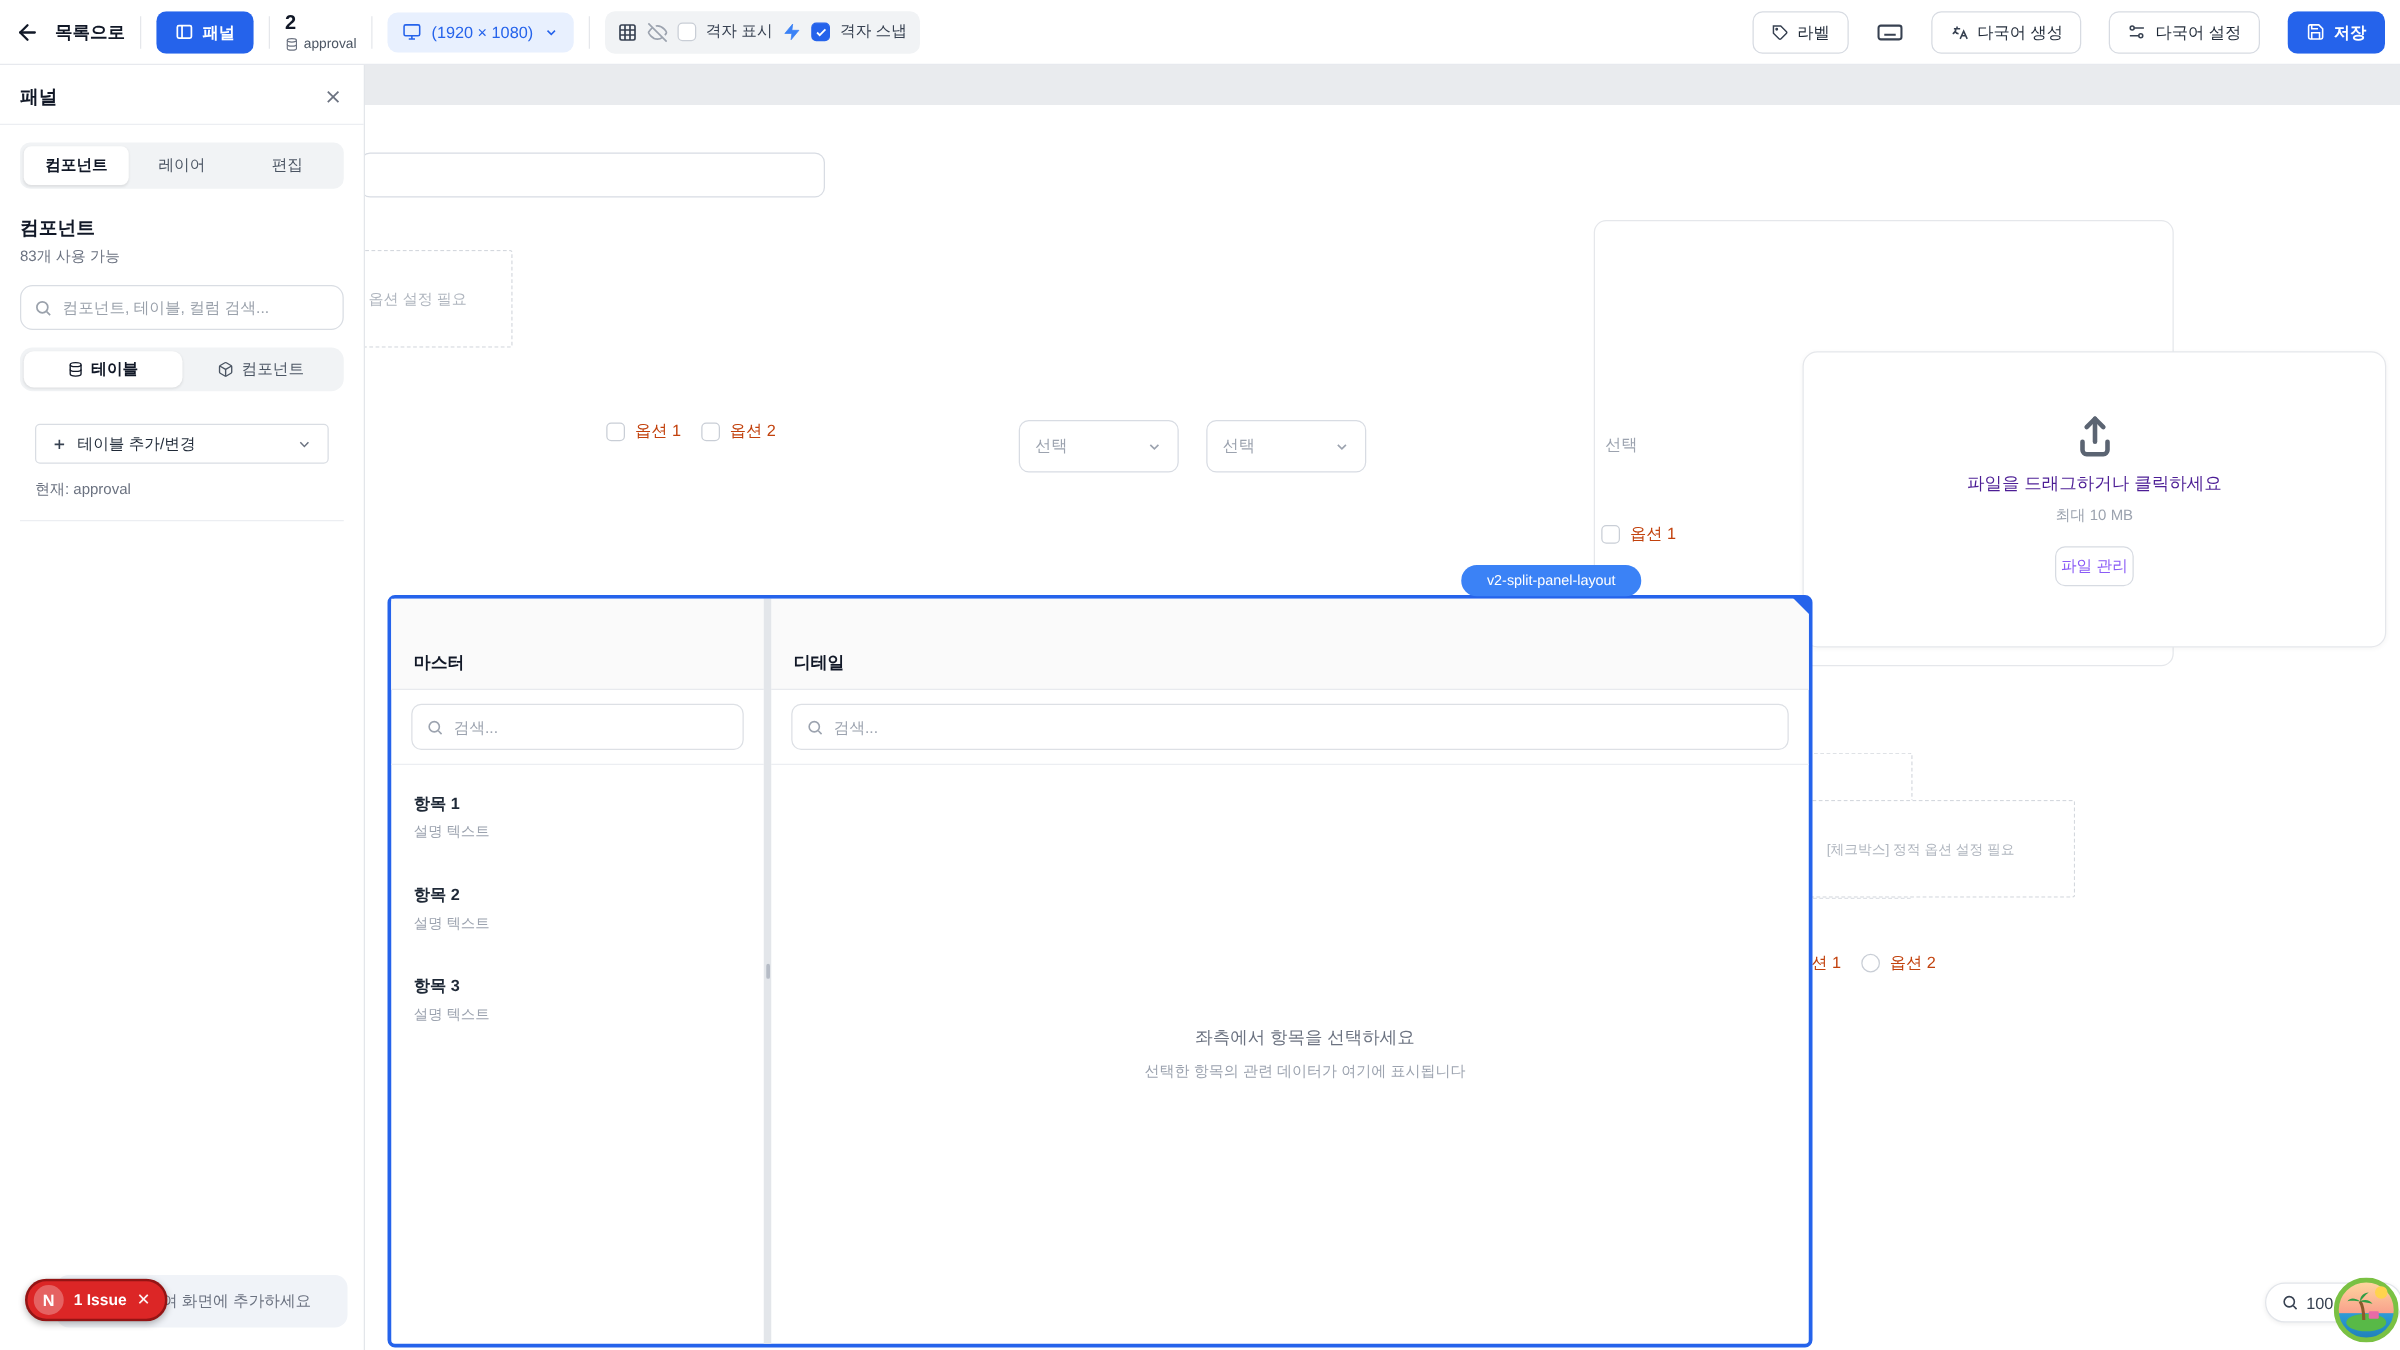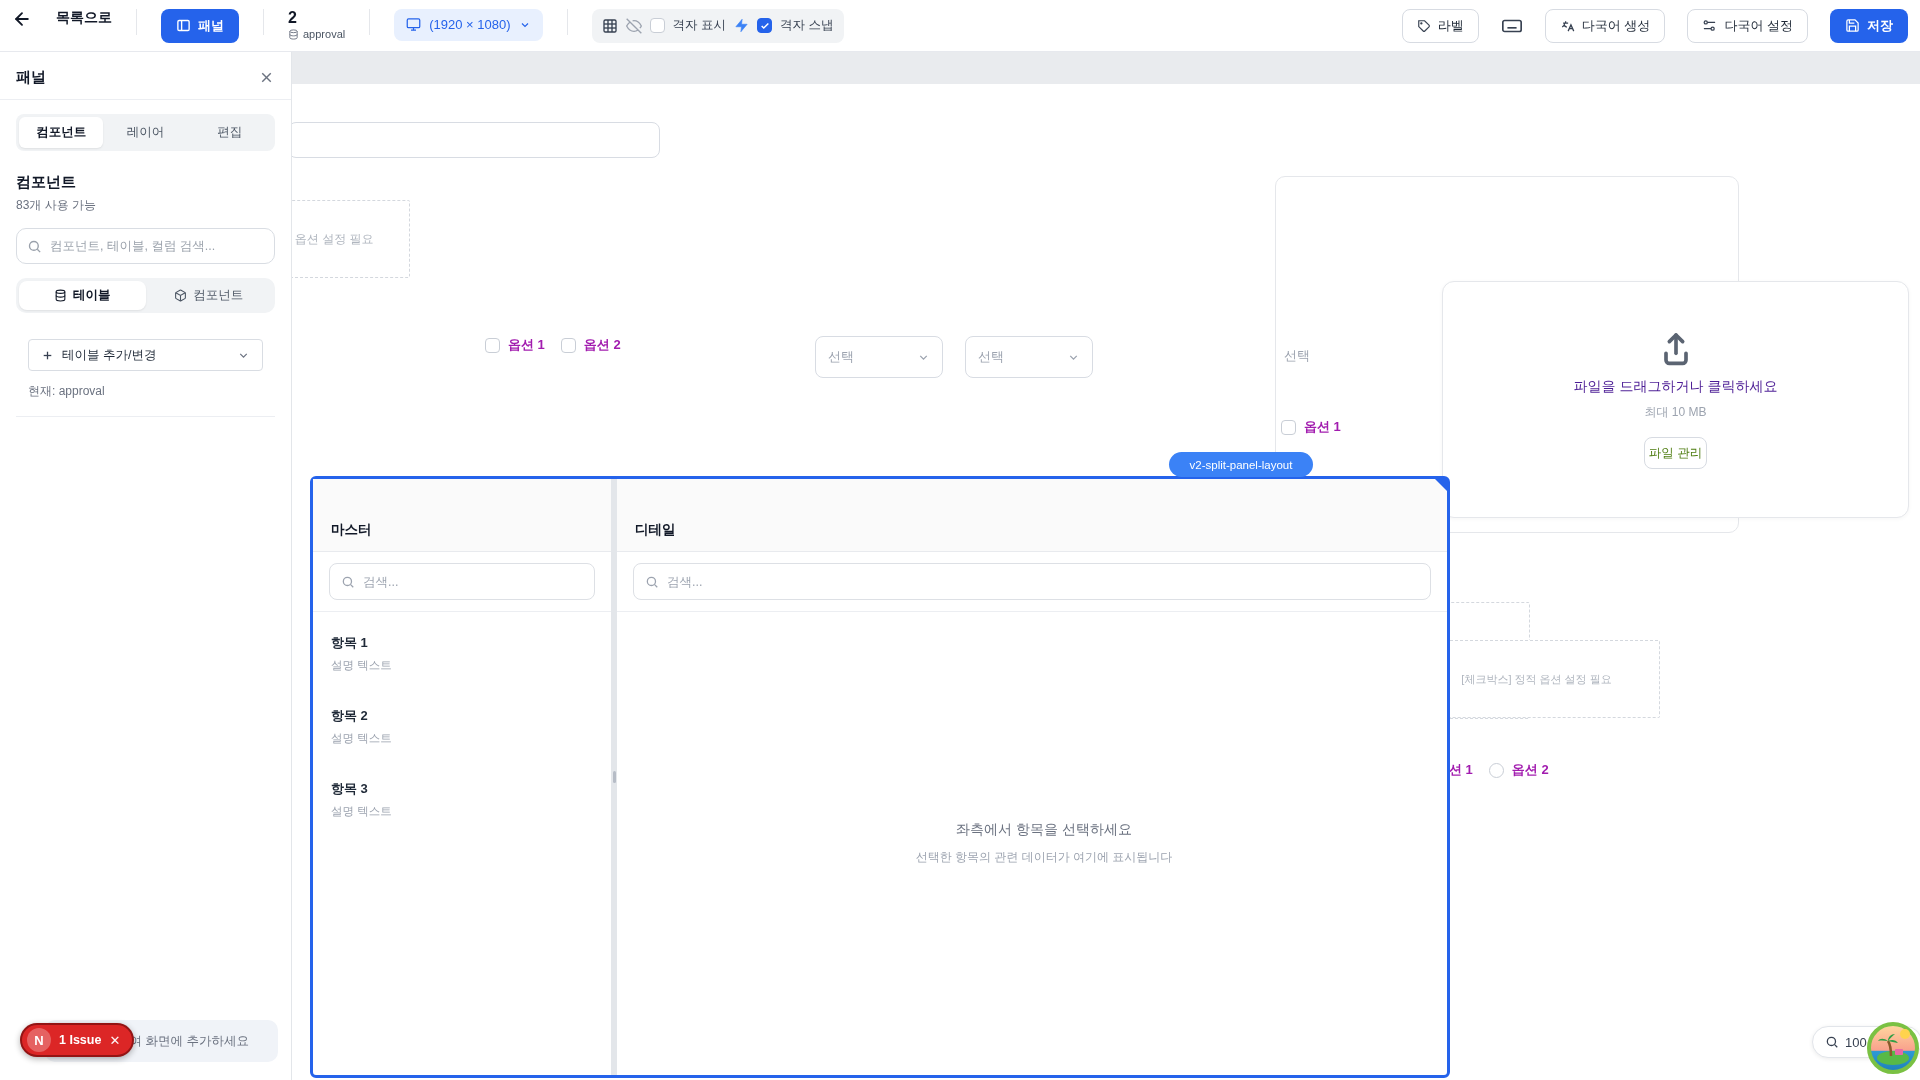--- a/index.html
+++ b/index.html
@@ -4,21 +4,21 @@
 <style>
   * { margin:0; padding:0; box-sizing:border-box; }
   html,body { width:1920px; height:1080px; overflow:hidden;
     font-family:"Liberation Sans","DejaVu Sans",sans-serif; color:#1f2937; }
   .stage { position:relative; width:1920px; height:1080px; background:#e9ebee; }
 
   
   .toolbar { position:absolute; left:0; top:0; width:1920px; height:52px;
     background:#fff; border-bottom:1px solid #e7e9ee; z-index:30;
     display:flex; align-items:center; padding:0 12px; }
-  .tb-left { display:flex; align-items:flex-start; gap:24px; }
+  .tb-left { display:flex; align-items:center; gap:12px; }
   .tb-right { margin-left:auto; display:flex; align-items:center; gap:22px; }
   .vsep { width:1px; height:26px; background:#e5e7eb; }
   .icon-btn { display:flex; align-items:center; justify-content:center; cursor:pointer; color:#374151; background:none; border:none; }
   .btn { display:inline-flex; align-items:center; gap:7px; border-radius:8px;
     font-size:13px; height:34px; padding:0 14px; cursor:pointer; border:1px solid transparent; white-space:nowrap; }
   .btn.blue { background:#2563eb; color:#fff; font-weight:bold; }
   .btn.outline { background:#fff; border-color:#d7dbe2; color:#1f2937; }
   .back-label { font-weight:bold; font-size:14px; color:#111827; }
   .pagecol { display:flex; flex-direction:column; line-height:1.1; }
   .pagecol .num { font-weight:bold; font-size:16px; color:#111827; }
@@ -70,35 +70,35 @@
   .issue-pill .txt { font-size:12.5px; font-weight:bold; }
   .issue-pill .x { font-size:13px; opacity:.95; cursor:pointer; }
 
   
   .artboard { position:absolute; left:0; top:84px; width:1920px; height:996px; background:#fff; z-index:0; }
   .comp-input { position:absolute; background:#fff; border:1px solid #d8dce3; border-radius:8px; z-index:2; }
   .dashed-box { position:absolute; border:1.5px dashed #d4d8de; border-radius:2px;
     display:flex; align-items:center; justify-content:center;
     font-size:12px; color:#b0b6bf; z-index:4; background:transparent; white-space:nowrap; }
   .cb-row { position:absolute; display:flex; align-items:center; gap:16px; z-index:2; }
-  .cb-item { display:flex; align-items:center; gap:8px; font-size:13px; font-weight:bold; color:#a21caf; cursor:pointer; }
+  .cb-item { display:flex; align-items:center; gap:8px; font-size:13px; font-weight:normal; color:#c2410c; cursor:pointer; }
   .cb-sq { width:15px; height:15px; border:1.5px solid #c9ced6; border-radius:4px; background:#fff; }
   .radio-c { width:15px; height:15px; border:1.5px solid #c9ced6; border-radius:50%; background:#fff; }
   .select-box { position:absolute; width:128px; height:42px; background:#fff; border:1px solid #d8dce3;
     border-radius:8px; display:flex; align-items:center; justify-content:space-between;
     padding:0 12px; font-size:13px; color:#9ca3af; z-index:2; cursor:pointer; }
   .card { position:absolute; background:#fff; border:1px solid #e5e7eb; border-radius:10px; }
   .upload-card { position:absolute; left:1442px; top:281px; width:467px; height:237px;
     background:#fff; border:1px solid #e5e7eb; border-radius:12px; z-index:3;
     box-shadow:0 1px 4px rgba(0,0,0,.04);
     display:flex; flex-direction:column; align-items:center; justify-content:center; gap:8px; }
   .upload-title { font-size:14px; color:#4c1d95; }
   .upload-size { font-size:12px; color:#9ca3af; }
   .upload-btn { margin-top:8px; border:1px solid #d7dbe2; border-radius:8px; background:#fff;
-    height:32px; padding:0 4px; font-size:12.5px; color:#4d7c0f; cursor:pointer; font-family:inherit; }
+    height:32px; padding:0 4px; font-size:12.5px; color:#8b5cf6; cursor:pointer; font-family:inherit; }
 
   
   .split { position:absolute; left:310px; top:476px; width:1140px; height:602px;
     background:#fff; border:3px solid #2563eb; border-radius:6px; z-index:10; display:flex; }
   .split .corner { position:absolute; top:-1px; right:-1px; width:0; height:0;
     border-top:14px solid #2563eb; border-left:14px solid transparent; }
   .pane { display:flex; flex-direction:column; min-width:0; }
   .pane-head { height:73px; background:#fafafa; border-bottom:1px solid #e8eaee;
     display:flex; align-items:flex-end; padding:0 18px 12px 18px;
     font-size:13.5px; font-weight:bold; color:#111827; }

